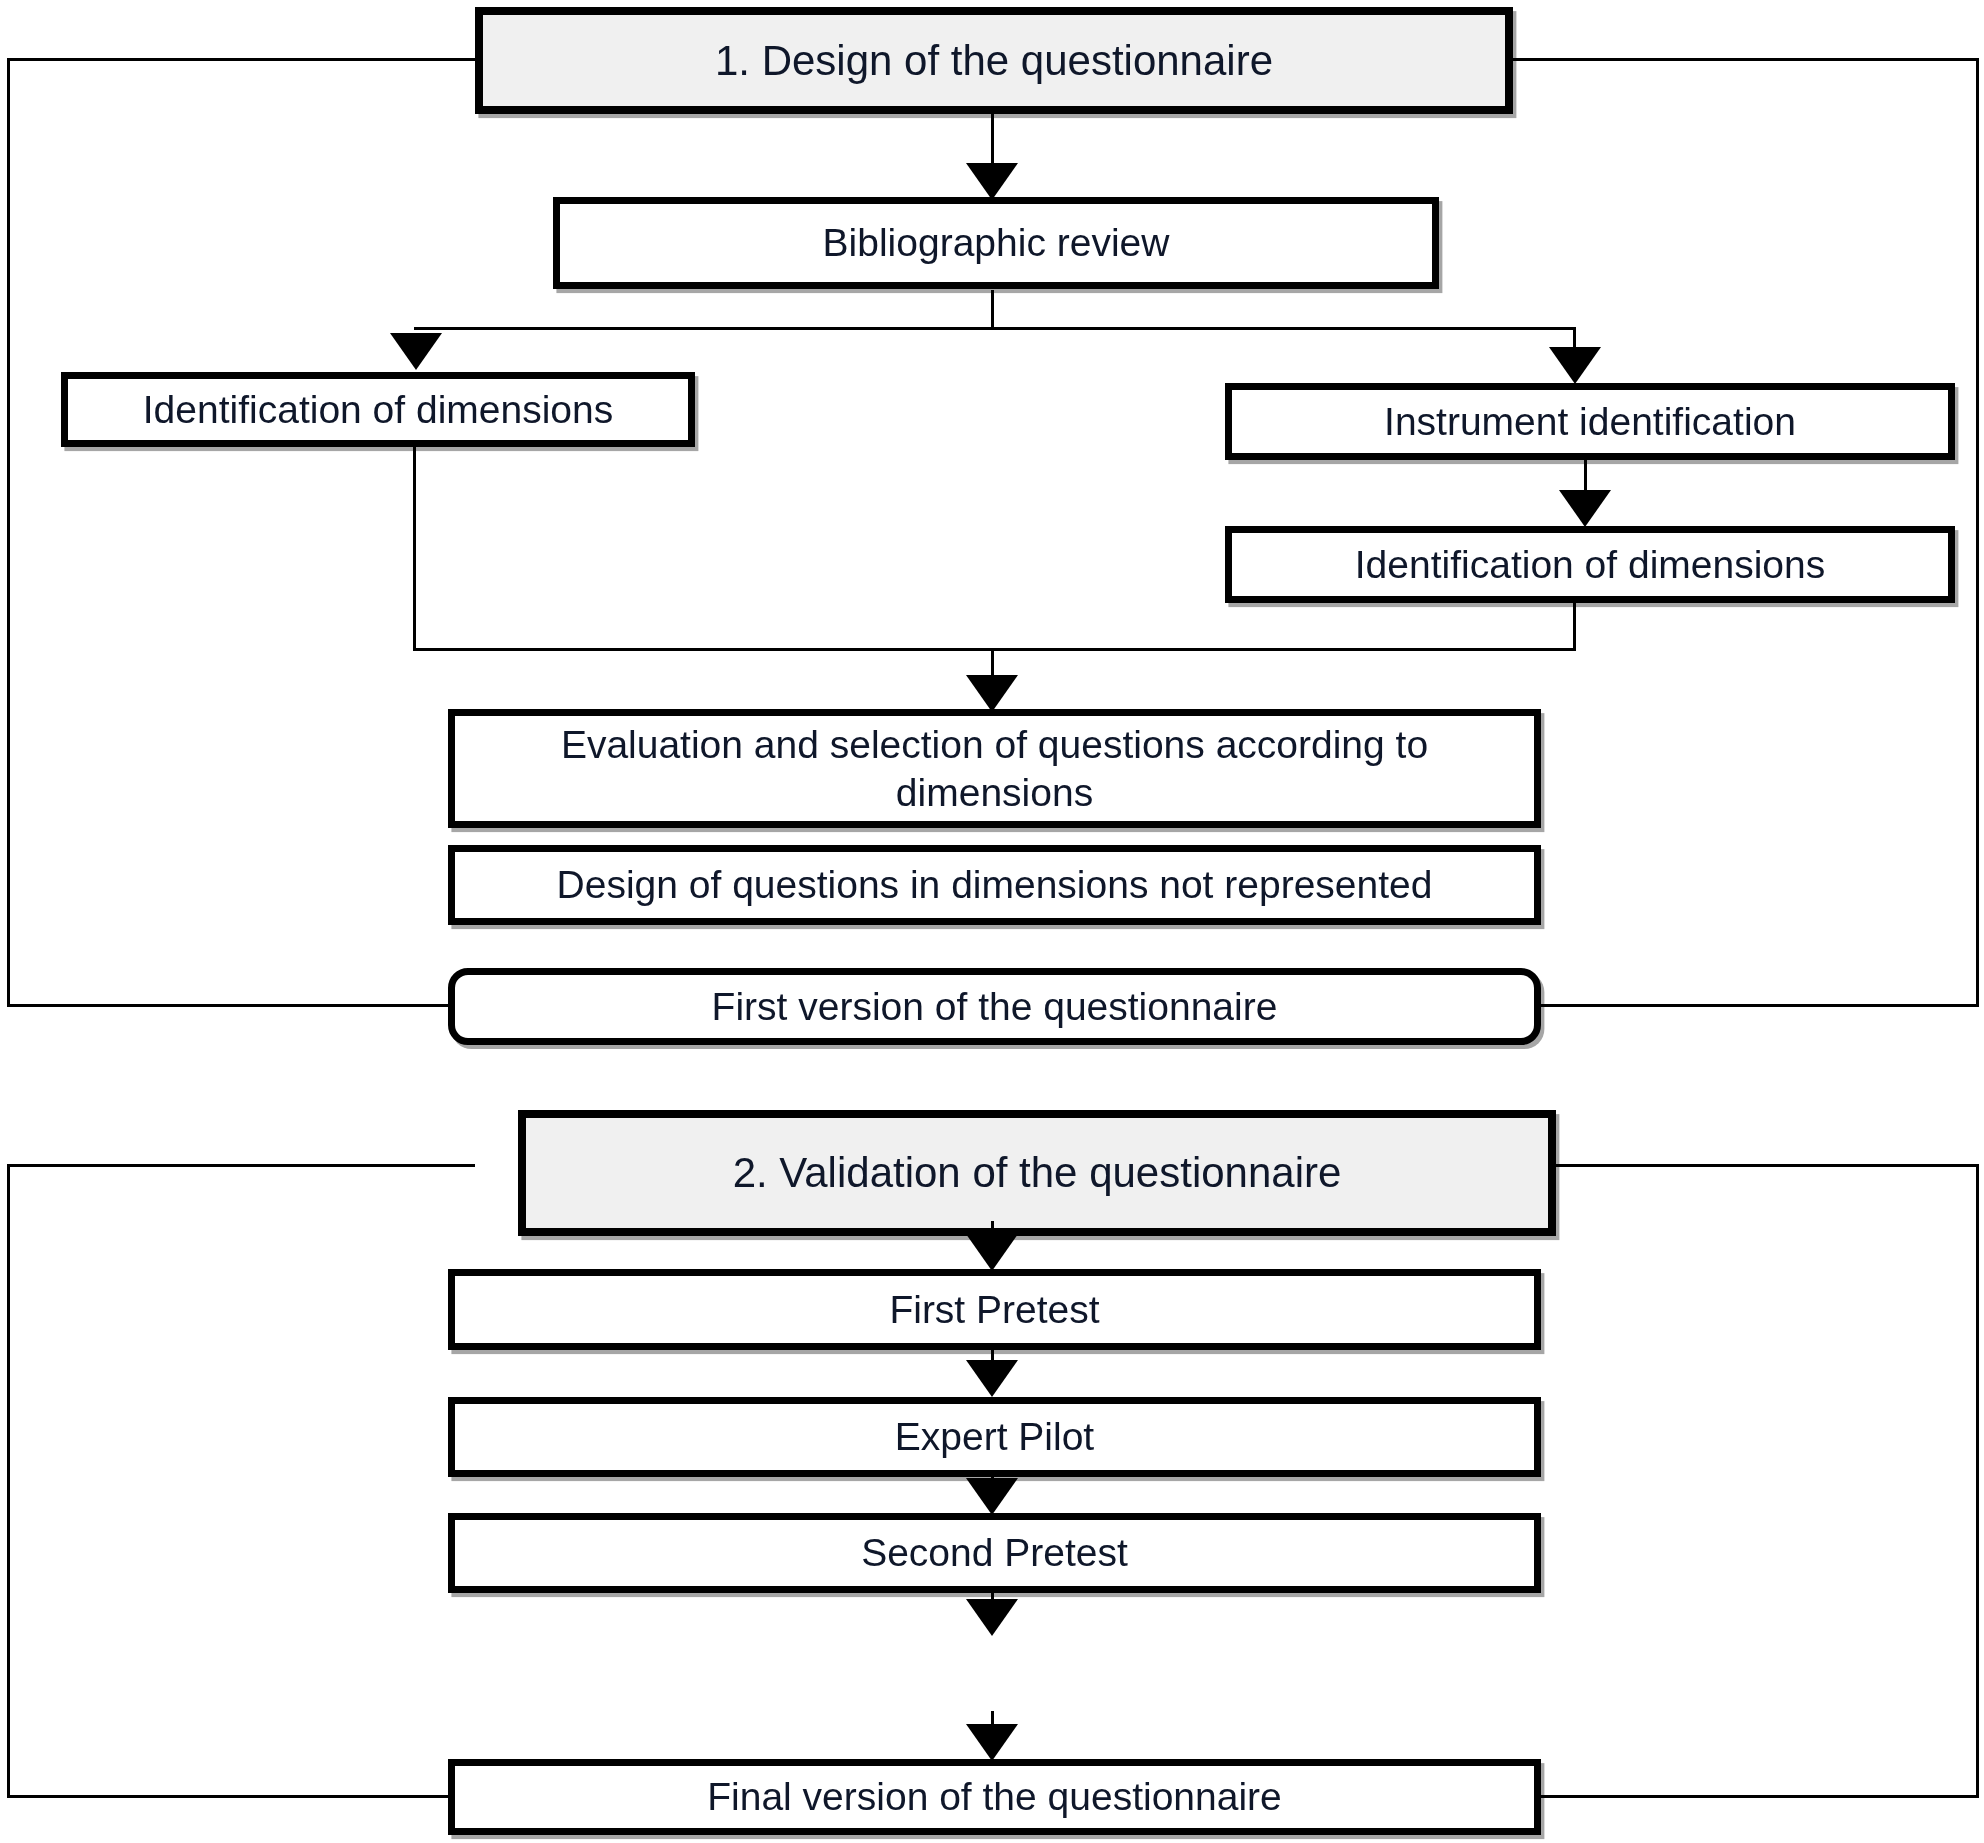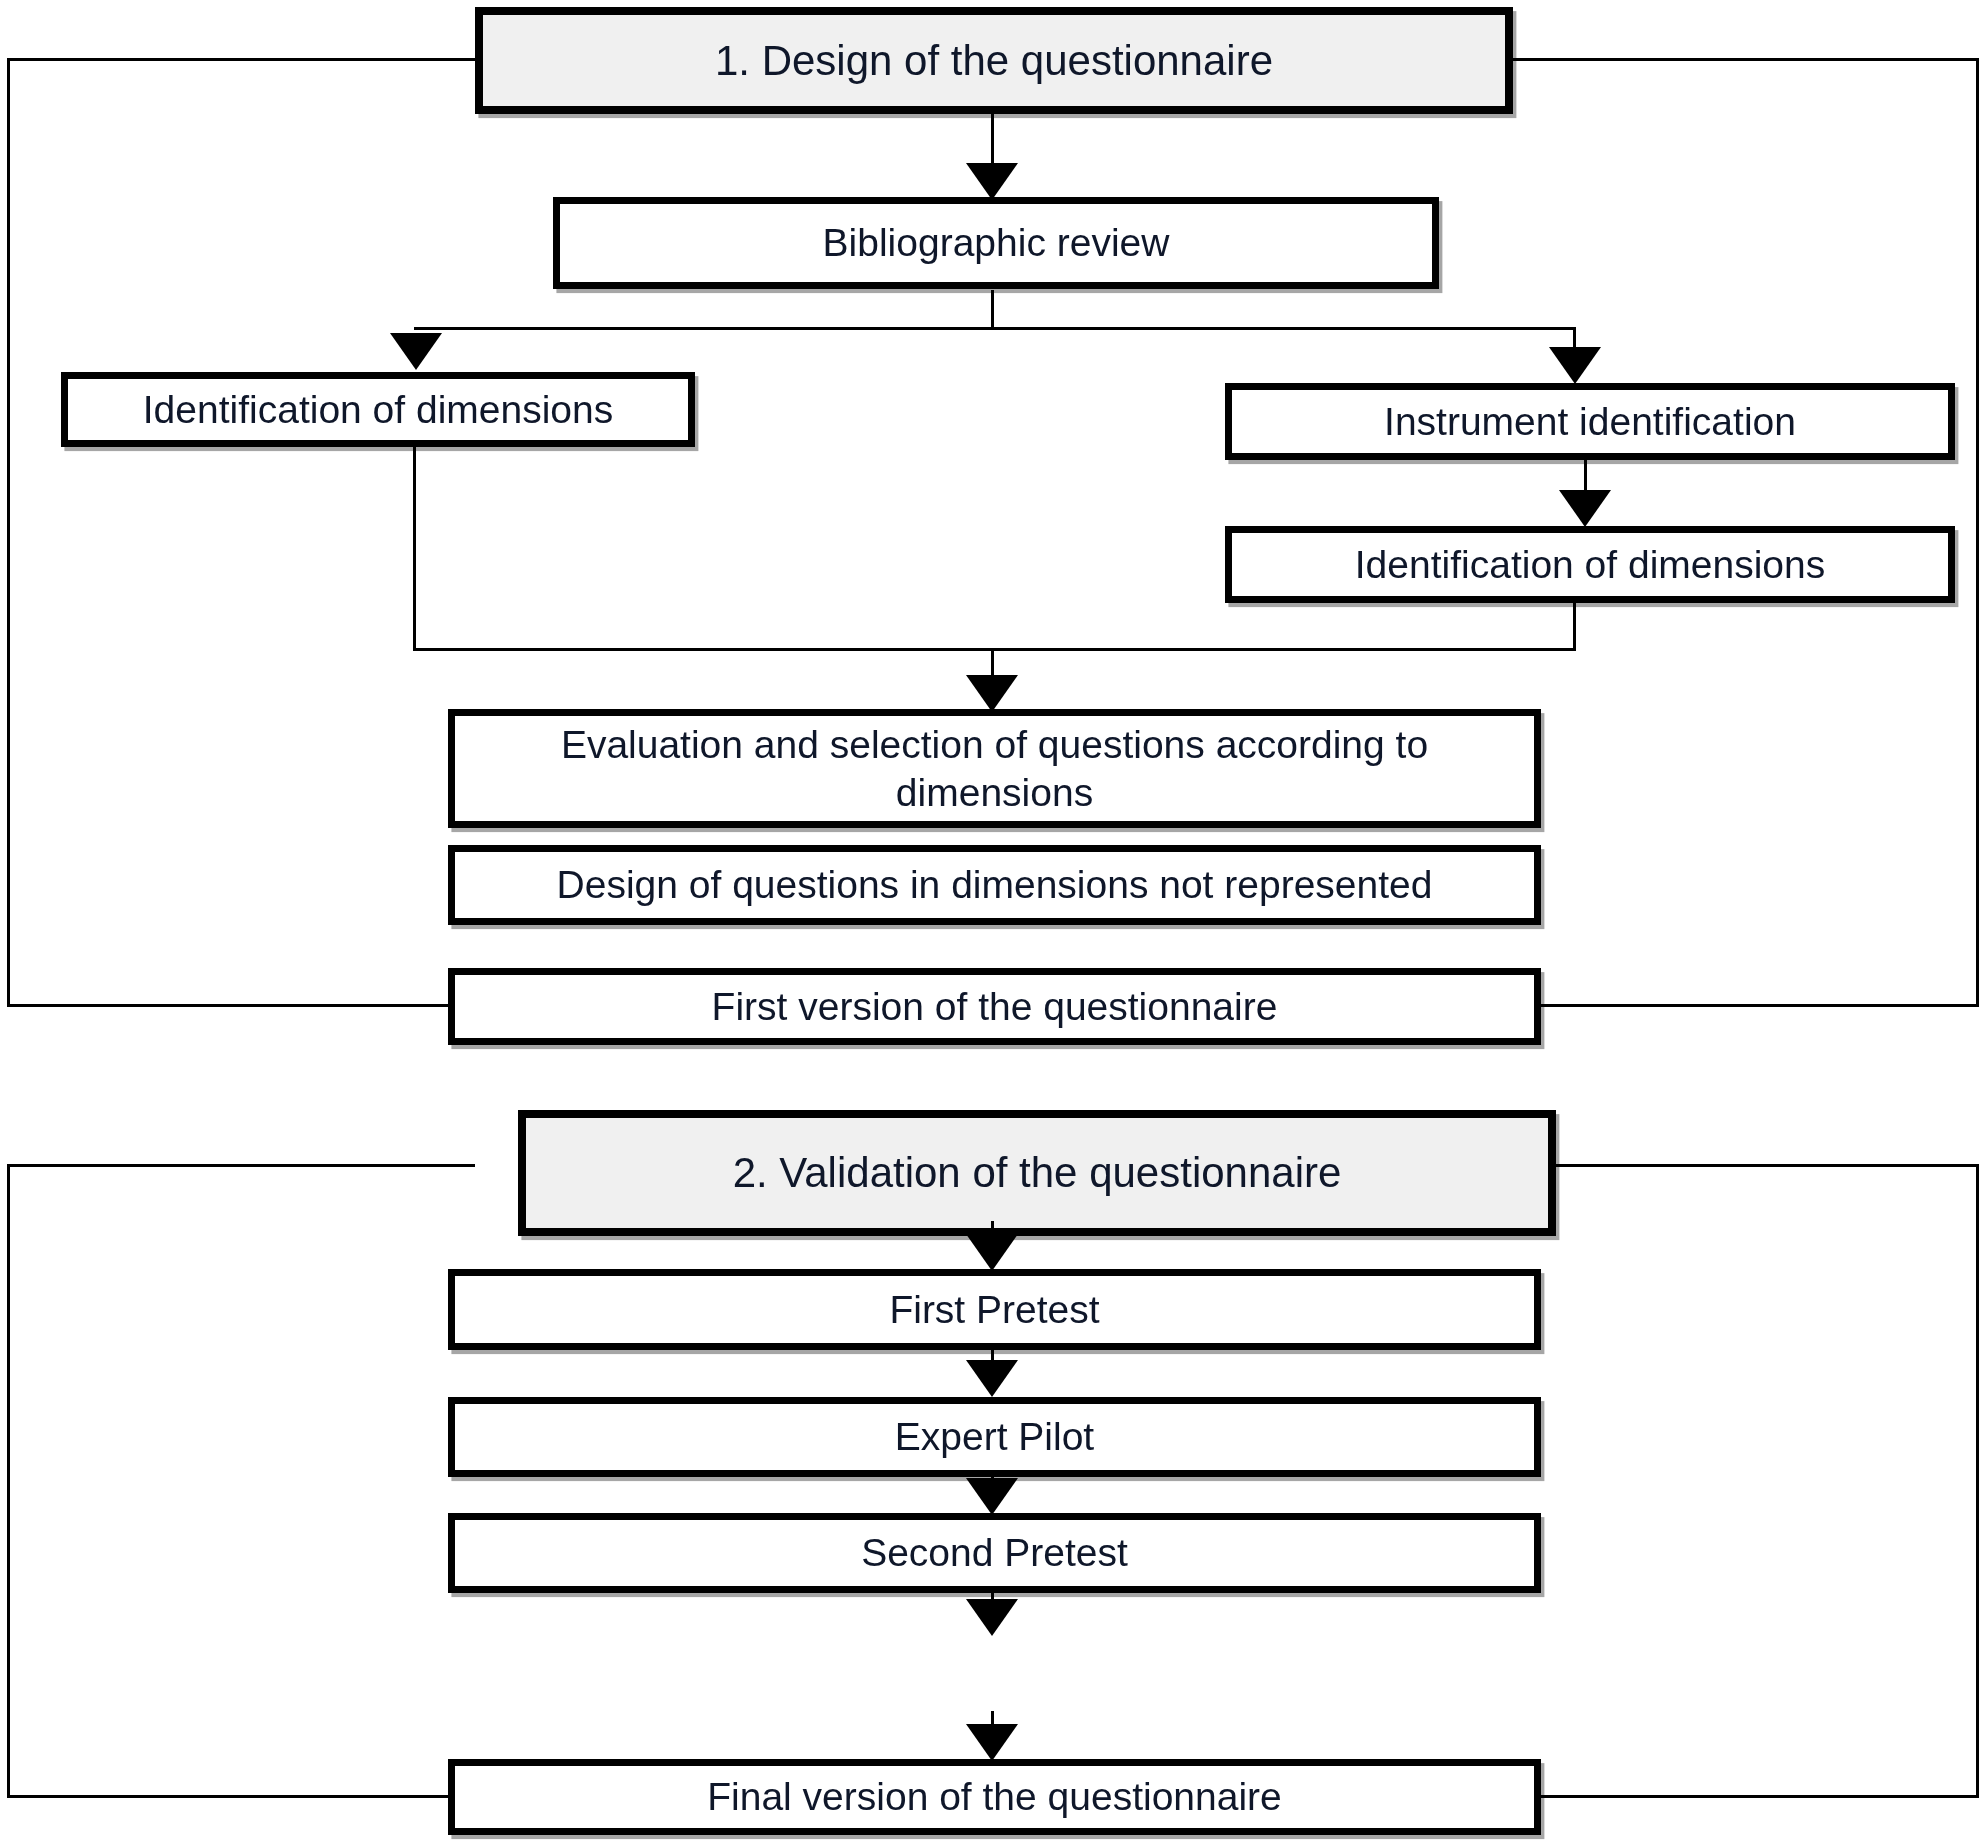--- a/index.html
+++ b/index.html
@@ -65,21 +65,21 @@
   <div class="ahead" style="left:966px;top:675px;"></div>
 
   <div class="box" style="left:448px;top:845px;width:1093px;height:80px;">
     <span>Design of questions in dimensions not represented</span>
   </div>
 
   <div class="box" style="left:448px;top:709px;width:1093px;height:119px;padding:0 81px;">
     <span>Evaluation and selection of questions according to dimensions</span>
   </div>
 
-  <div class="box" style="left:448px;top:968px;width:1093px;height:77px;">
+  <div class="box" style="left:448px;top:968px;width:1093px;height:77px;border-radius:20px;">
     <span>First version of the questionnaire</span>
   </div>
 
   <div class="hline" style="left:6.8px;top:1164px;width:468px;"></div>
   <div class="hline" style="left:1513px;top:1164px;width:463px;"></div>
   <div class="vline" style="left:6.8px;top:1164px;height:632px;"></div>
   <div class="vline" style="left:1976px;top:1164px;height:632px;"></div>
   <div class="hline" style="left:6.8px;top:1795px;width:441px;"></div>
   <div class="hline" style="left:1540px;top:1795px;width:439px;"></div>
 

